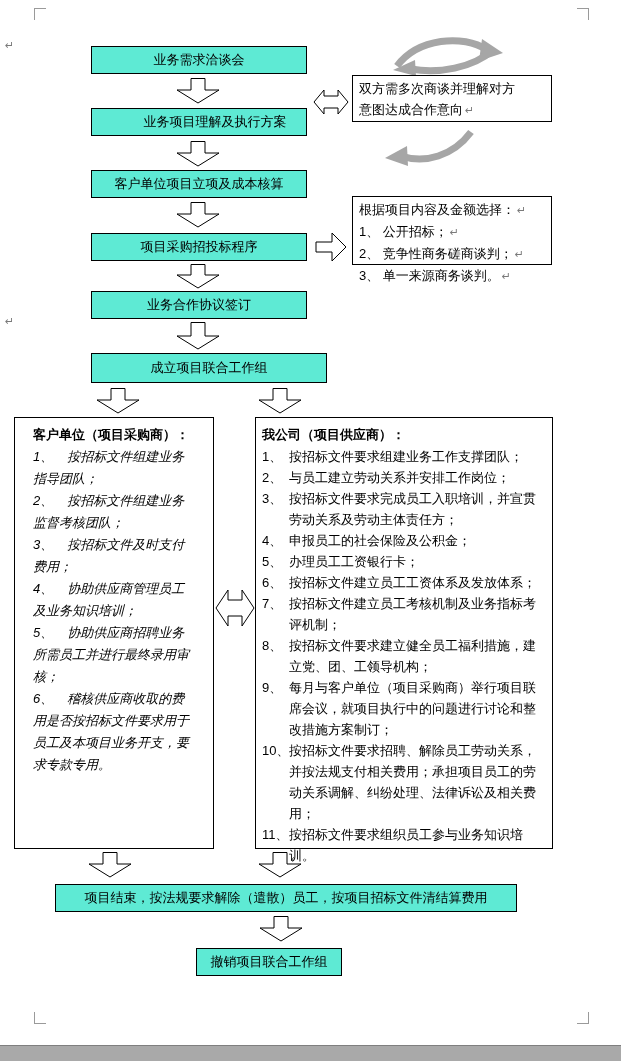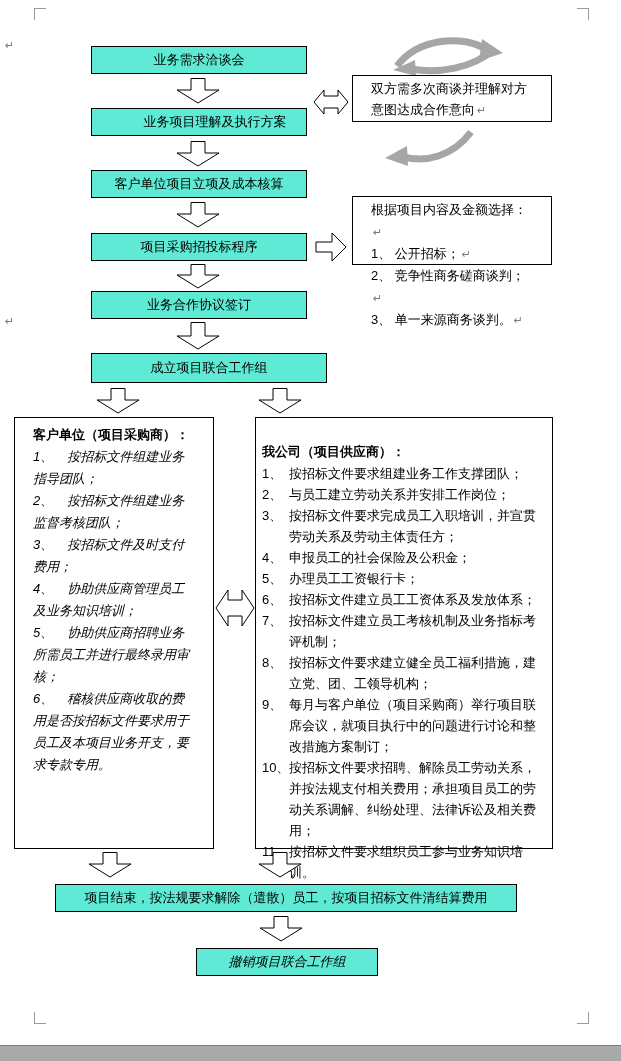--- a/index.html
+++ b/index.html
@@ -4,21 +4,21 @@
 <style>
   * { margin:0; padding:0; box-sizing:border-box; }
   html,body { background:#ffffff; }
   body { font-family:"Liberation Sans","DejaVu Sans",sans-serif; color:#000; }
   .page { position:relative; width:621px; height:1061px; background:#fff; overflow:hidden; }
 
   .fbox { position:absolute; border:1px solid #000; background:#5eead4;
           display:flex; align-items:center; justify-content:center;
           font-size:13px; text-align:center; }
   .note { position:absolute; border:1px solid #000; background:#fff;
-          font-size:13px; line-height:21px; padding:2px 18px; }
+          font-size:13px; line-height:21px; padding:2px 6px; }
   .bigbox { position:absolute; border:1px solid #000; background:#fff;
             font-size:13px; padding:6px 18px; }
   .bigbox .title { font-weight:bold; line-height:22px; }
   .client-item { line-height:22px;font-style:italic; }
   .client-item .num { margin-right:14px; }
   .sup-item { display:flex; line-height:21px; }
   .sup-item .num { flex:0 0 27px; width:27px; }
   .sup-item .txt { flex:1; }
 
   .arrow { position:absolute; }
@@ -157,21 +157,21 @@
   <div class="bigbox" style="left:14px;top:417px;width:200px;height:432px;">
     <div class="title">客户单位（项目采购商）：</div>
     <div class="client-item"><span class="num">1、</span><span>按招标文件组建业务指导团队；</span></div>
     <div class="client-item"><span class="num">2、</span><span>按招标文件组建业务监督考核团队；</span></div>
     <div class="client-item"><span class="num">3、</span><span>按招标文件及时支付费用；</span></div>
     <div class="client-item"><span class="num">4、</span><span>协助供应商管理员工及业务知识培训；</span></div>
     <div class="client-item"><span class="num">5、</span><span>协助供应商招聘业务所需员工并进行最终录用审核；</span></div>
     <div class="client-item"><span class="num">6、</span><span>稽核供应商收取的费用是否按招标文件要求用于员工及本项目业务开支，要求专款专用。</span></div>
   </div>
 
-  <div class="bigbox" style="left:255px;top:417px;width:298px;height:432px;padding:23px 6px;">
+  <div class="bigbox" style="left:255px;top:417px;width:298px;height:432px;padding:6px 6px;">
     <div class="title">我公司（项目供应商）：</div>
     <div class="sup-item">
         <span class="num">1、</span>
         <span class="txt">按招标文件要求组建业务工作支撑团队；</span>
       </div>
     <div class="sup-item">
         <span class="num">2、</span>
         <span class="txt">与员工建立劳动关系并安排工作岗位；</span>
       </div>
     <div class="sup-item">
@@ -232,18 +232,18 @@
   <div class="fbox" style="left:55px;top:884px;width:462px;height:28px;">
     <span>项目结束，按法规要求解除（遣散）员工，按项目招标文件清结算费用</span>
   </div>
 
   <div class="arrow" style="left:259px;top:916px;">
     <svg width="44" height="26" viewBox="0 0 44 26">
         <polygon points="15,0.5 29,0.5 29,12 43,12 22,25 1,12 15,12" fill="#fff" stroke="#000" stroke-width="1"></polygon>
       </svg>
   </div>
 
-  <div class="fbox" style="left:196px;top:948px;width:182px;height:28px;font-style:italic;">
+  <div class="fbox" style="left:196px;top:948px;width:146px;height:28px;">
     <span>撤销项目联合工作组</span>
   </div>
 
   <div class="bottom-strip"></div>
 </div>
 
 </body></html>

